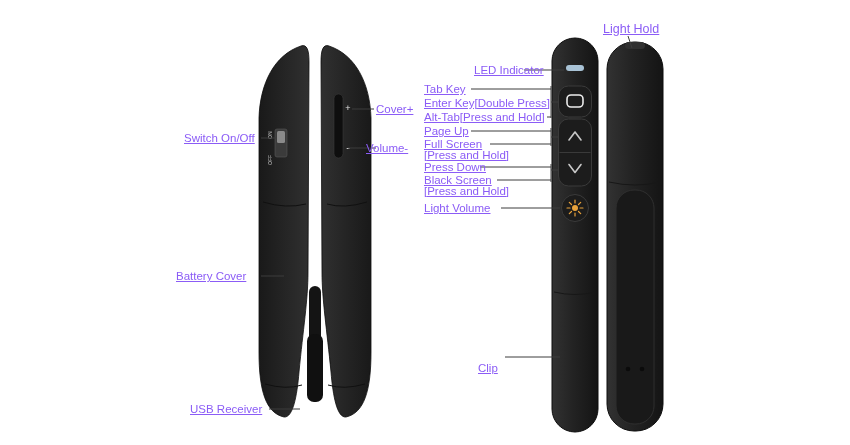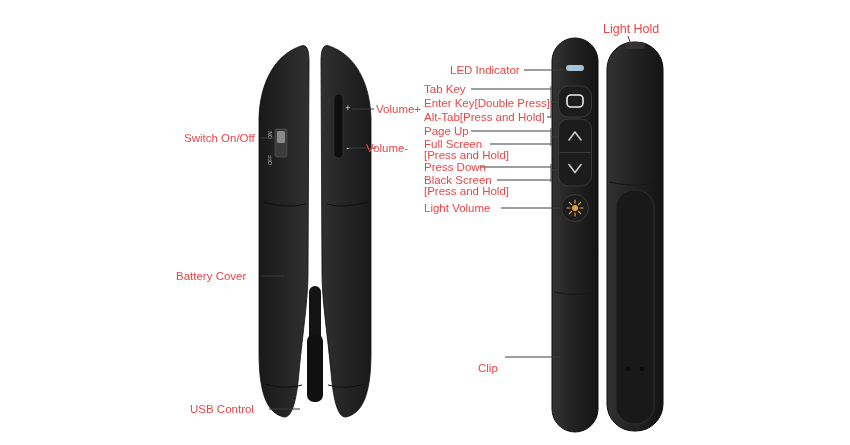--- a/index.html
+++ b/index.html
@@ -8,22 +8,23 @@
     width:850px;height:445px;
     background:#ffffff;
     font-family:"Liberation Sans", sans-serif;
     overflow:hidden;
   }
   svg.diagram{position:absolute;left:0;top:0;}
   .lbl{
     position:absolute;
     font-size:11.5px;
     line-height:12px;
-    color:#ef4444;
+    color:#8b5cf6;
     white-space:nowrap;
+    text-decoration:underline;
   }
   .lbl.big{font-size:12.5px;line-height:13px;}
 </style>
 </head>
 <body>
 
 <div class="canvas">
 
   <svg class="diagram" width="850" height="445" viewBox="0 0 850 445">
     <defs>
@@ -130,27 +131,27 @@
       <path d="M 480 167 L 551 167"></path>
       <path d="M 497 180 L 551 180"></path>
       <path d="M 551 164 L 551 182"></path>
       <path d="M 551 170 L 558 170"></path>
       <path d="M 501 208 L 560 208"></path>
       <path d="M 505 357 L 560 357"></path>
     </g>
   </svg>
 
   <div class="lbl" style="left:184px;top:132px">Switch On/Off</div>
-  <div class="lbl" style="left:376px;top:103px">Volume+</div>
+  <div class="lbl" style="left:376px;top:103px">Cover+</div>
   <div class="lbl" style="left:366px;top:142px">Volume-</div>
   <div class="lbl" style="left:176px;top:270px">Battery Cover</div>
-  <div class="lbl" style="left:190px;top:403px">USB Control</div>
+  <div class="lbl" style="left:190px;top:403px">USB Receiver</div>
 
   <div class="lbl big" style="left:603px;top:23px">Light Hold</div>
-  <div class="lbl" style="left:450px;top:64px">LED Indicator</div>
+  <div class="lbl" style="left:474px;top:64px">LED Indicator</div>
   <div class="lbl" style="left:424px;top:83px">Tab Key</div>
   <div class="lbl" style="left:424px;top:97px">Enter Key[Double Press]</div>
   <div class="lbl" style="left:424px;top:111px">Alt-Tab[Press and Hold]</div>
   <div class="lbl" style="left:424px;top:125px">Page Up</div>
   <div class="lbl" style="left:424px;top:138px">Full Screen</div>
   <div class="lbl" style="left:424px;top:149px">[Press and Hold]</div>
   <div class="lbl" style="left:424px;top:161px">Press Down</div>
   <div class="lbl" style="left:424px;top:174px">Black Screen</div>
   <div class="lbl" style="left:424px;top:185px">[Press and Hold]</div>
   <div class="lbl" style="left:424px;top:202px">Light Volume</div>

